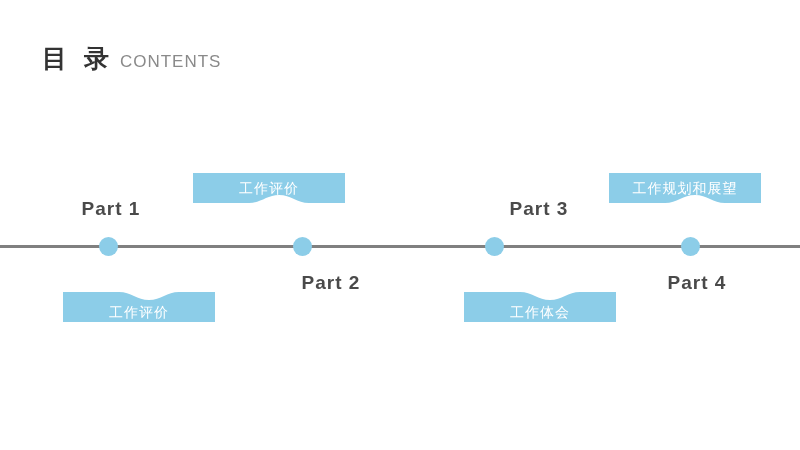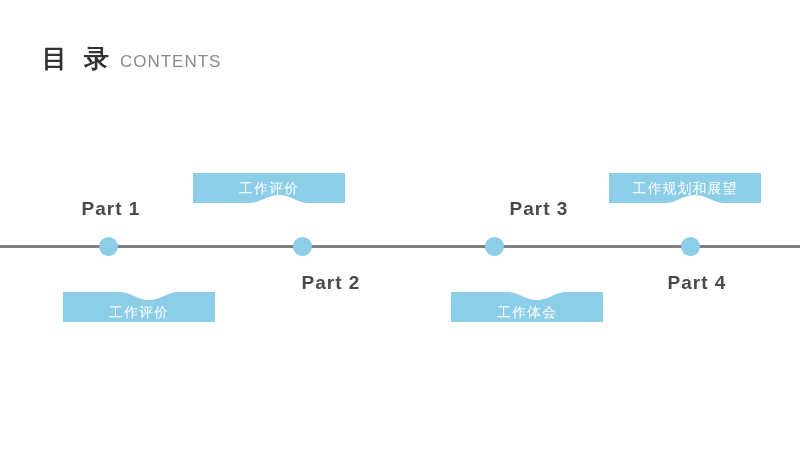--- a/index.html
+++ b/index.html
@@ -130,21 +130,21 @@
     <div class="timeline-node" style="left: 302px; background: rgb(140, 205, 232);"></div>
     <div class="part-label below" style="left: 307px; color: rgb(74, 74, 74); margin-left: 24px;">Part 2</div>
     <div class="ribbon notch-bottom" style="left: 269px;">
       <svg class="ribbon-shape" viewBox="0 0 152 30" preserveAspectRatio="none">
         <path d="M0,0 L152,0 L152,30 L116,30 C104,30 98,22 86,22 C74,22 68,30 56,30 L0,30 Z" fill="#8ccde8"></path>
       </svg>
       <div class="ribbon-text">工作评价</div>
     </div>
     <div class="timeline-node" style="left: 494px; background: rgb(140, 205, 232);"></div>
     <div class="part-label above" style="left: 499px; color: rgb(74, 74, 74); margin-left: 40px;">Part 3</div>
-    <div class="ribbon notch-top" style="left: 527px;">
+    <div class="ribbon notch-top" style="left: 550px; padding-left: 20px;">
       <svg class="ribbon-shape" viewBox="0 0 152 30" preserveAspectRatio="none">
         <path d="M0,0 L56,0 C68,0 74,8 86,8 C98,8 104,0 116,0 L152,0 L152,30 L0,30 Z" fill="#8ccde8"></path>
       </svg>
       <div class="ribbon-text">工作体会</div>
     </div>
     <div class="timeline-node" style="left: 690px; background: rgb(140, 205, 232);"></div>
     <div class="part-label below" style="left: 697px; color: rgb(74, 74, 74);">Part 4</div>
     <div class="ribbon notch-bottom" style="left: 685px;">
       <svg class="ribbon-shape" viewBox="0 0 152 30" preserveAspectRatio="none">
         <path d="M0,0 L152,0 L152,30 L116,30 C104,30 98,22 86,22 C74,22 68,30 56,30 L0,30 Z" fill="#8ccde8"></path>

